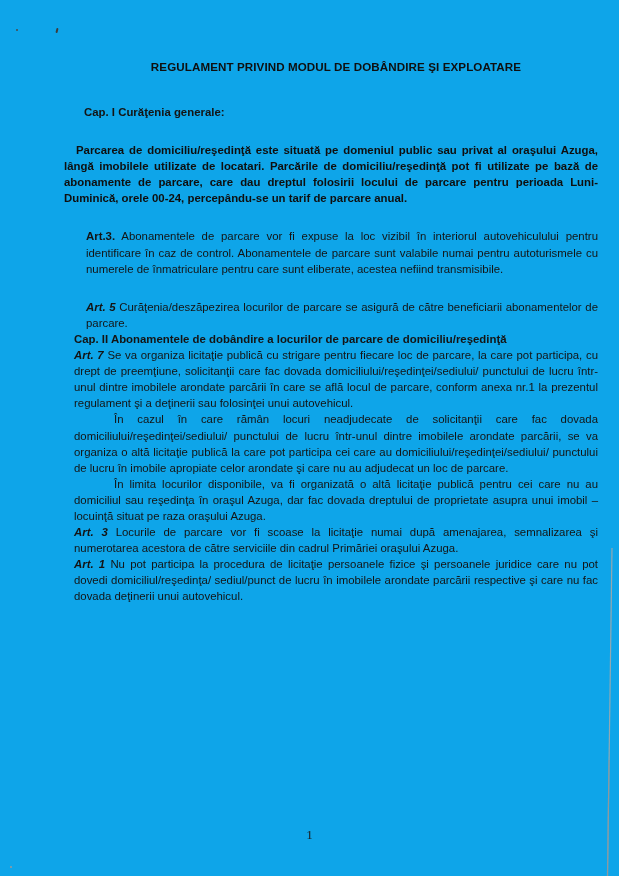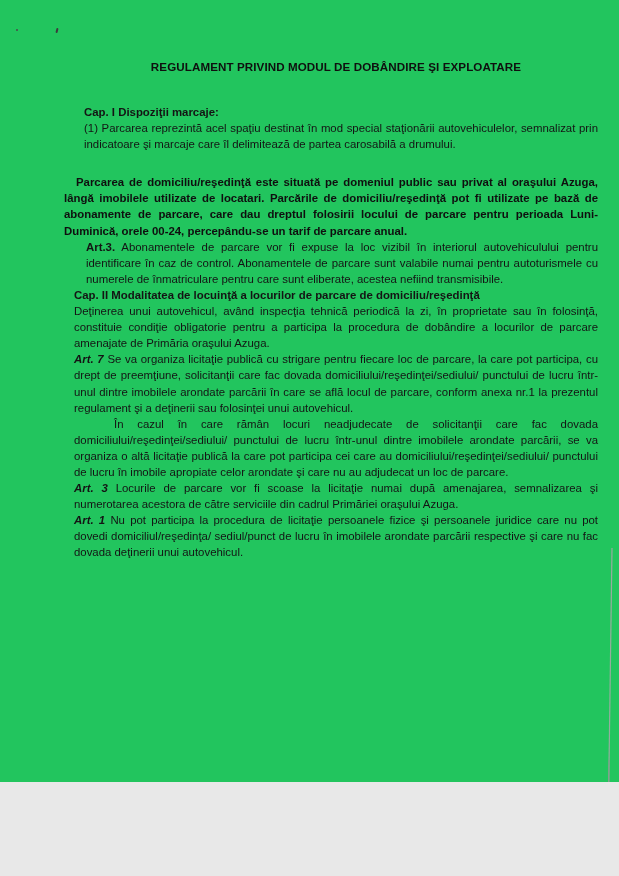--- a/index.html
+++ b/index.html
@@ -1,19 +1,19 @@
 <!DOCTYPE html>
 <html><head>
 <meta charset="utf-8">
 <style>
   html,body { margin:0; padding:0; background:#e8e8e8; }
   .page {
     position:relative;
-    width:619px; height:782px;
-    background:#22c55e;
+    width:619px; height:876px;
+    background:#0ea5e9;
     overflow:hidden;
     font-family:"Liberation Sans", sans-serif;
     color:#141414;
   }
   .content {
     position:absolute;
     left:74px; right:21px; top:0;
   }
   .title {
     margin-top:58px;
@@ -27,21 +27,21 @@
   .doc-body {
     margin-top:29px;
     font-size:11.4px;
     line-height:16.1px;
     text-align:justify;
   }
   .para { margin:0; }
   .para .b { font-weight:700; }
   .para .i { font-style:italic; }
   .top  { margin-left:10px; }
-  .mid  { margin-left:12px; }
+  .mid  { margin-left:12px;margin-top:22px; }
   .boldpara {
     font-weight:700;
     margin-left:-10px;
     text-indent:12px;
     margin-top:22px;
     color:#0f0f0f;
   }
   .tab  { text-indent:40px; }
   .page-number {
     position:absolute;
@@ -65,28 +65,28 @@
 </head>
 <body>
 
 <div class="page">
 
   <div class="content">
     <div class="title">
       <div>REGULAMENT PRIVIND MODUL DE DOBÂNDIRE ŞI EXPLOATARE</div>
     </div>
     <div class="doc-body">
-        <p class="para top"><span class="b">Cap. I Dispoziţii marcaje:</span></p>
-        <p class="para top"><span>(1) Parcarea reprezintă acel spaţiu destinat în mod special staţionării autovehiculelor, semnalizat prin indicatoare şi marcaje care îl delimitează de partea carosabilă a drumului.</span></p>
+        <p class="para top"><span class="b">Cap. I Curăţenia generale:</span></p>
         <p class="para boldpara"><span>Parcarea de domiciliu/reşedinţă este situată pe domeniul public sau privat al oraşului Azuga, lângă imobilele utilizate de locatari. Parcările de domiciliu/reşedinţă pot fi utilizate pe bază de abonamente de parcare, care dau dreptul folosirii locului de parcare pentru perioada Luni-Duminică, orele 00-24, percepându-se un tarif de parcare anual.</span></p>
         <p class="para mid"><span class="b">Art.3.</span><span> Abonamentele de parcare vor fi expuse la loc vizibil în interiorul autovehiculului pentru identificare în caz de control. Abonamentele de parcare sunt valabile numai pentru autoturismele cu numerele de înmatriculare pentru care sunt eliberate, acestea nefiind transmisibile.</span></p>
-        <p class="para std"><span class="b">Cap. II Modalitatea de locuinţă a locurilor de parcare de domiciliu/reşedinţă</span></p>
-        <p class="para std"><span>Deţinerea unui autovehicul, având inspecţia tehnică periodică la zi, în proprietate sau în folosinţă, constituie condiţie obligatorie pentru a participa la procedura de dobândire a locurilor de parcare amenajate de Primăria oraşului Azuga.</span></p>
+        <p class="para mid"><span class="b i">Art. 5</span><span> Curăţenia/deszăpezirea locurilor de parcare se asigură de către beneficiarii abonamentelor de parcare.</span></p>
+        <p class="para std"><span class="b">Cap. II Abonamentele de dobândire a locurilor de parcare de domiciliu/reşedinţă</span></p>
         <p class="para std"><span class="b i">Art. 7</span><span> Se va organiza licitaţie publică cu strigare pentru fiecare loc de parcare, la care pot participa, cu drept de preemţiune, solicitanţii care fac dovada domiciliului/reşedinţei/sediului/ punctului de lucru într-unul dintre imobilele arondate parcării în care se află locul de parcare, conform anexa nr.1 la prezentul regulament şi a deţinerii sau folosinţei unui autovehicul.</span></p>
         <p class="para std tab"><span>În cazul în care rămân locuri neadjudecate de solicitanţii care fac dovada domiciliului/reşedinţei/sediului/ punctului de lucru într-unul dintre imobilele arondate parcării, se va organiza o altă licitaţie publică la care pot participa cei care au domiciliului/reşedinţei/sediului/ punctului de lucru în imobile apropiate celor arondate şi care nu au adjudecat un loc de parcare.</span></p>
+        <p class="para std tab"><span>În limita locurilor disponibile, va fi organizată o altă licitaţie publică pentru cei care nu au domiciliul sau reşedinţa în oraşul Azuga, dar fac dovada dreptului de proprietate asupra unui imobil – locuinţă situat pe raza oraşului Azuga.</span></p>
         <p class="para std"><span class="b i">Art. 3</span><span> Locurile de parcare vor fi scoase la licitaţie numai după amenajarea, semnalizarea şi numerotarea acestora de către serviciile din cadrul Primăriei oraşului Azuga.</span></p>
         <p class="para std"><span class="b i">Art. 1</span><span> Nu pot participa la procedura de licitaţie persoanele fizice şi persoanele juridice care nu pot dovedi domiciliul/reşedinţa/ sediul/punct de lucru în imobilele arondate parcării respective şi care nu fac dovada deţinerii unui autovehicul.</span></p>
       </div>
   </div>
 
   <div class="page-number">1</div>
 
   <div class="speck speck-1"></div>
   <div class="speck speck-2"></div>
   <div class="speck speck-3"></div>

